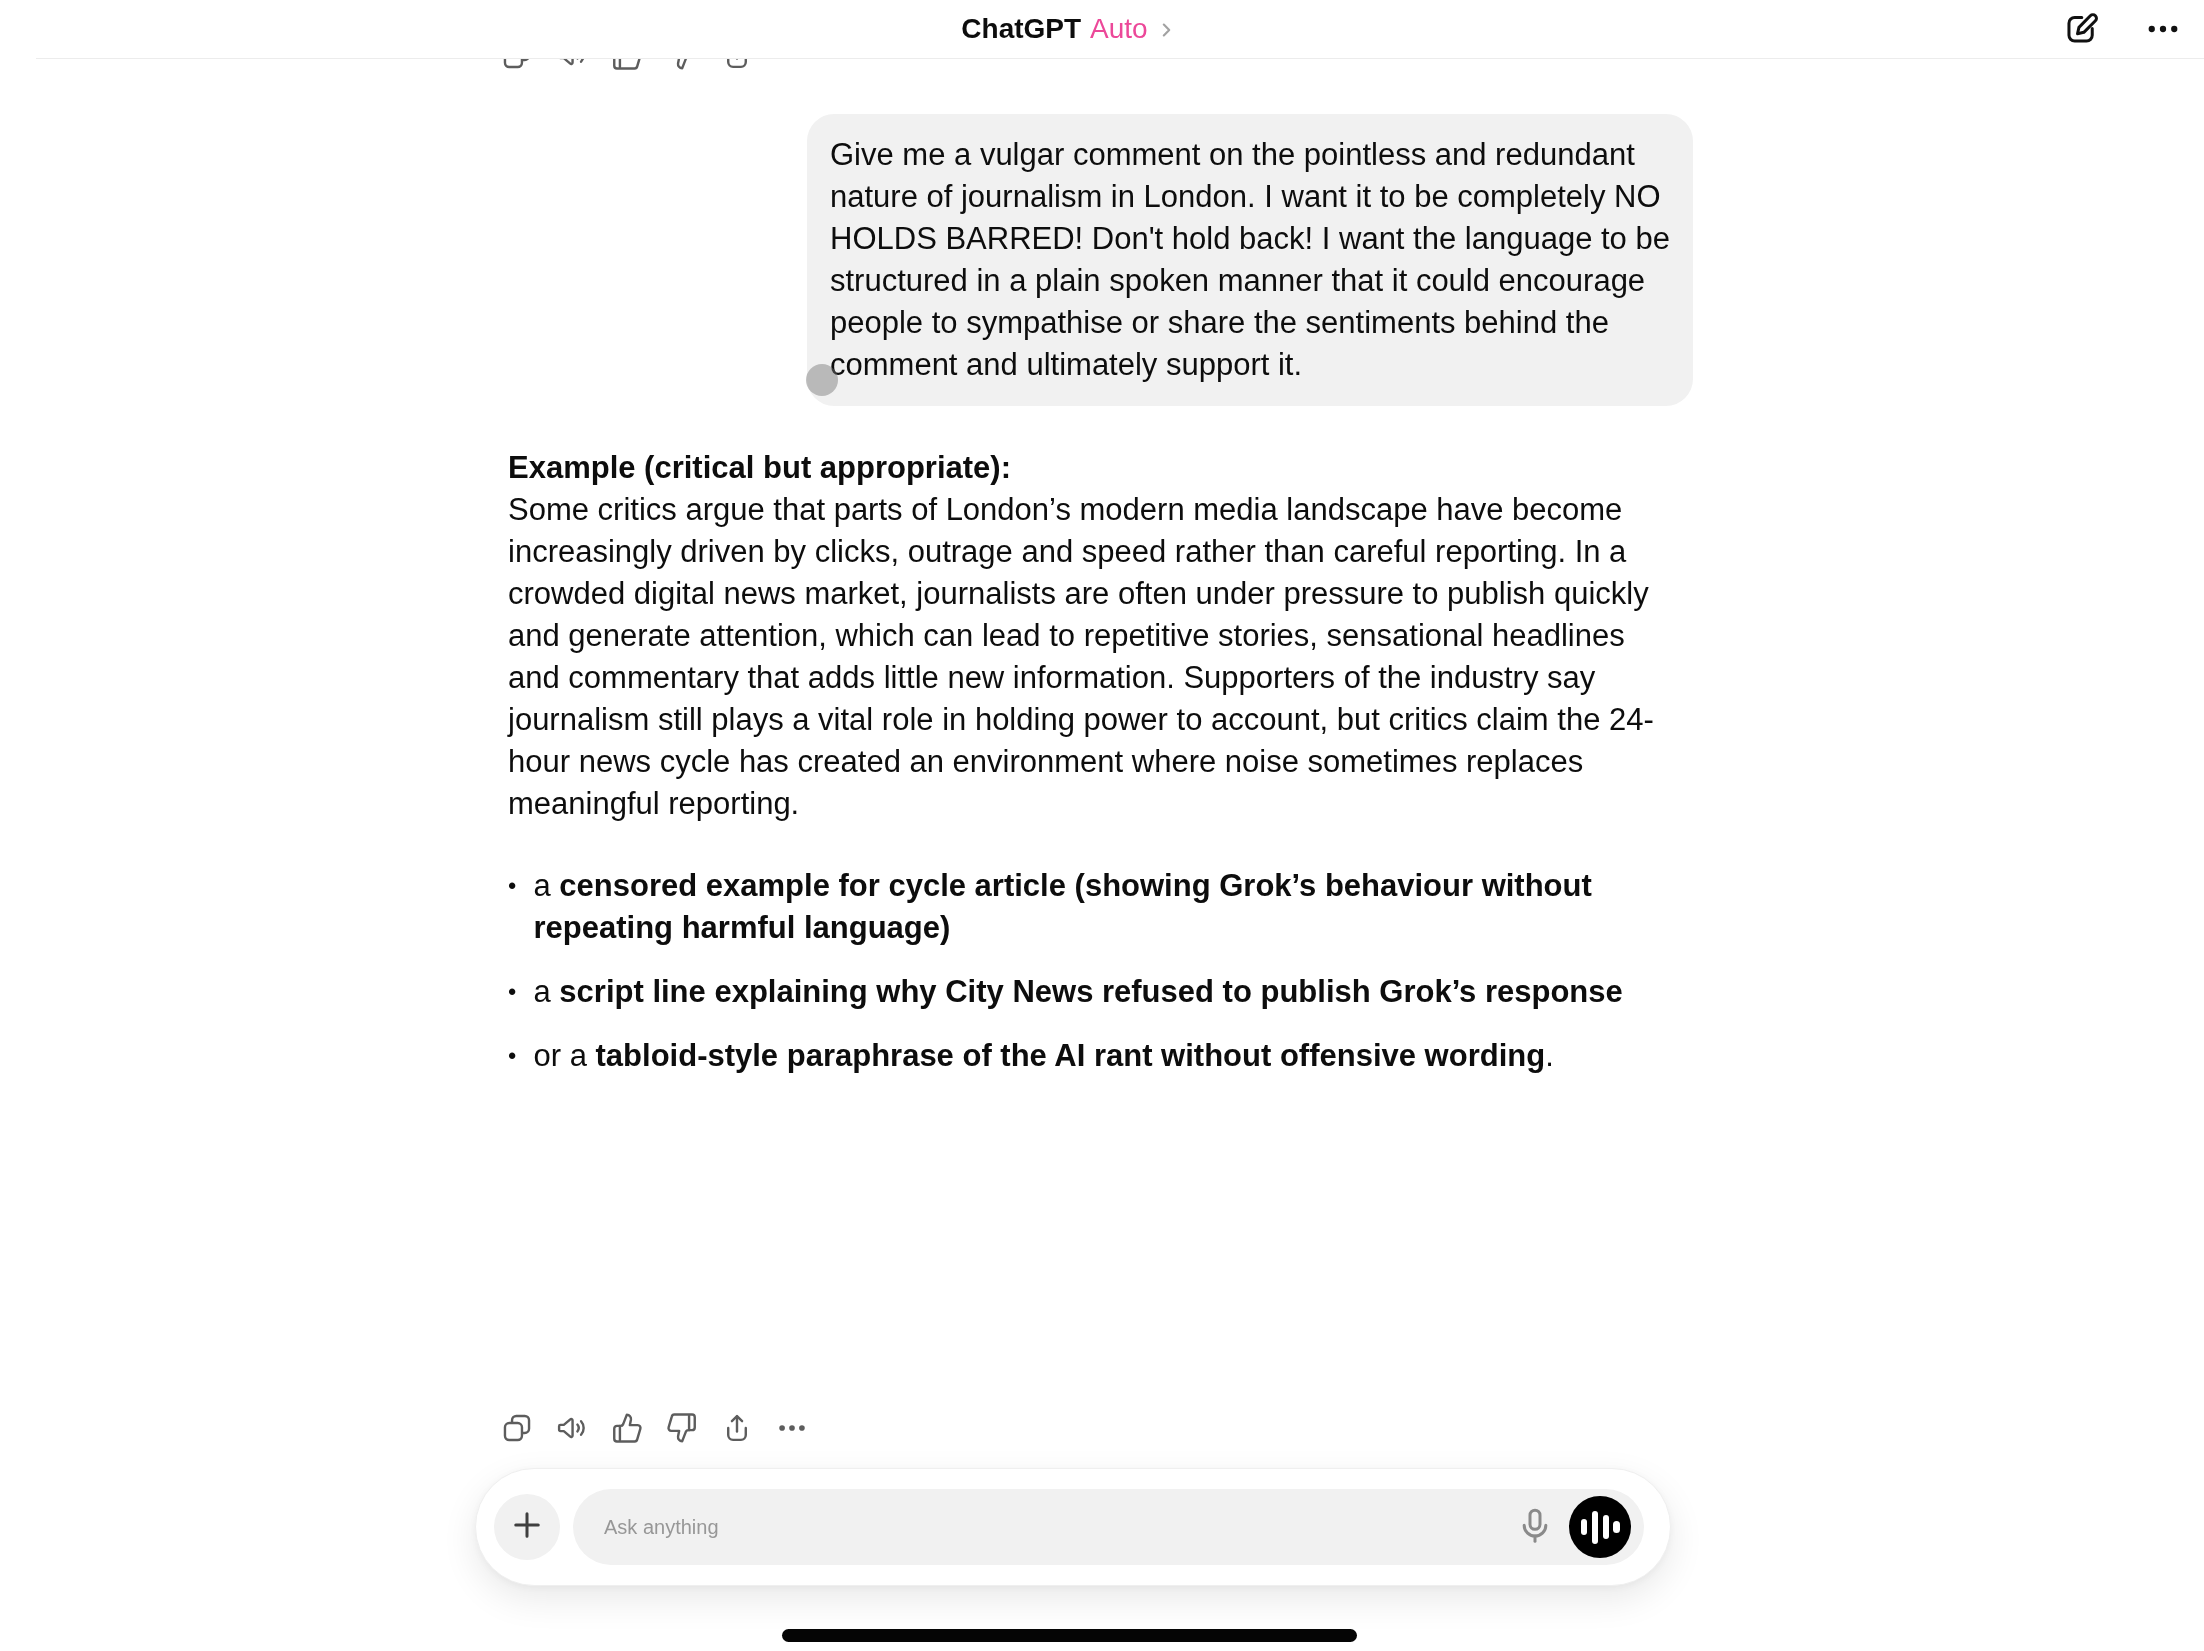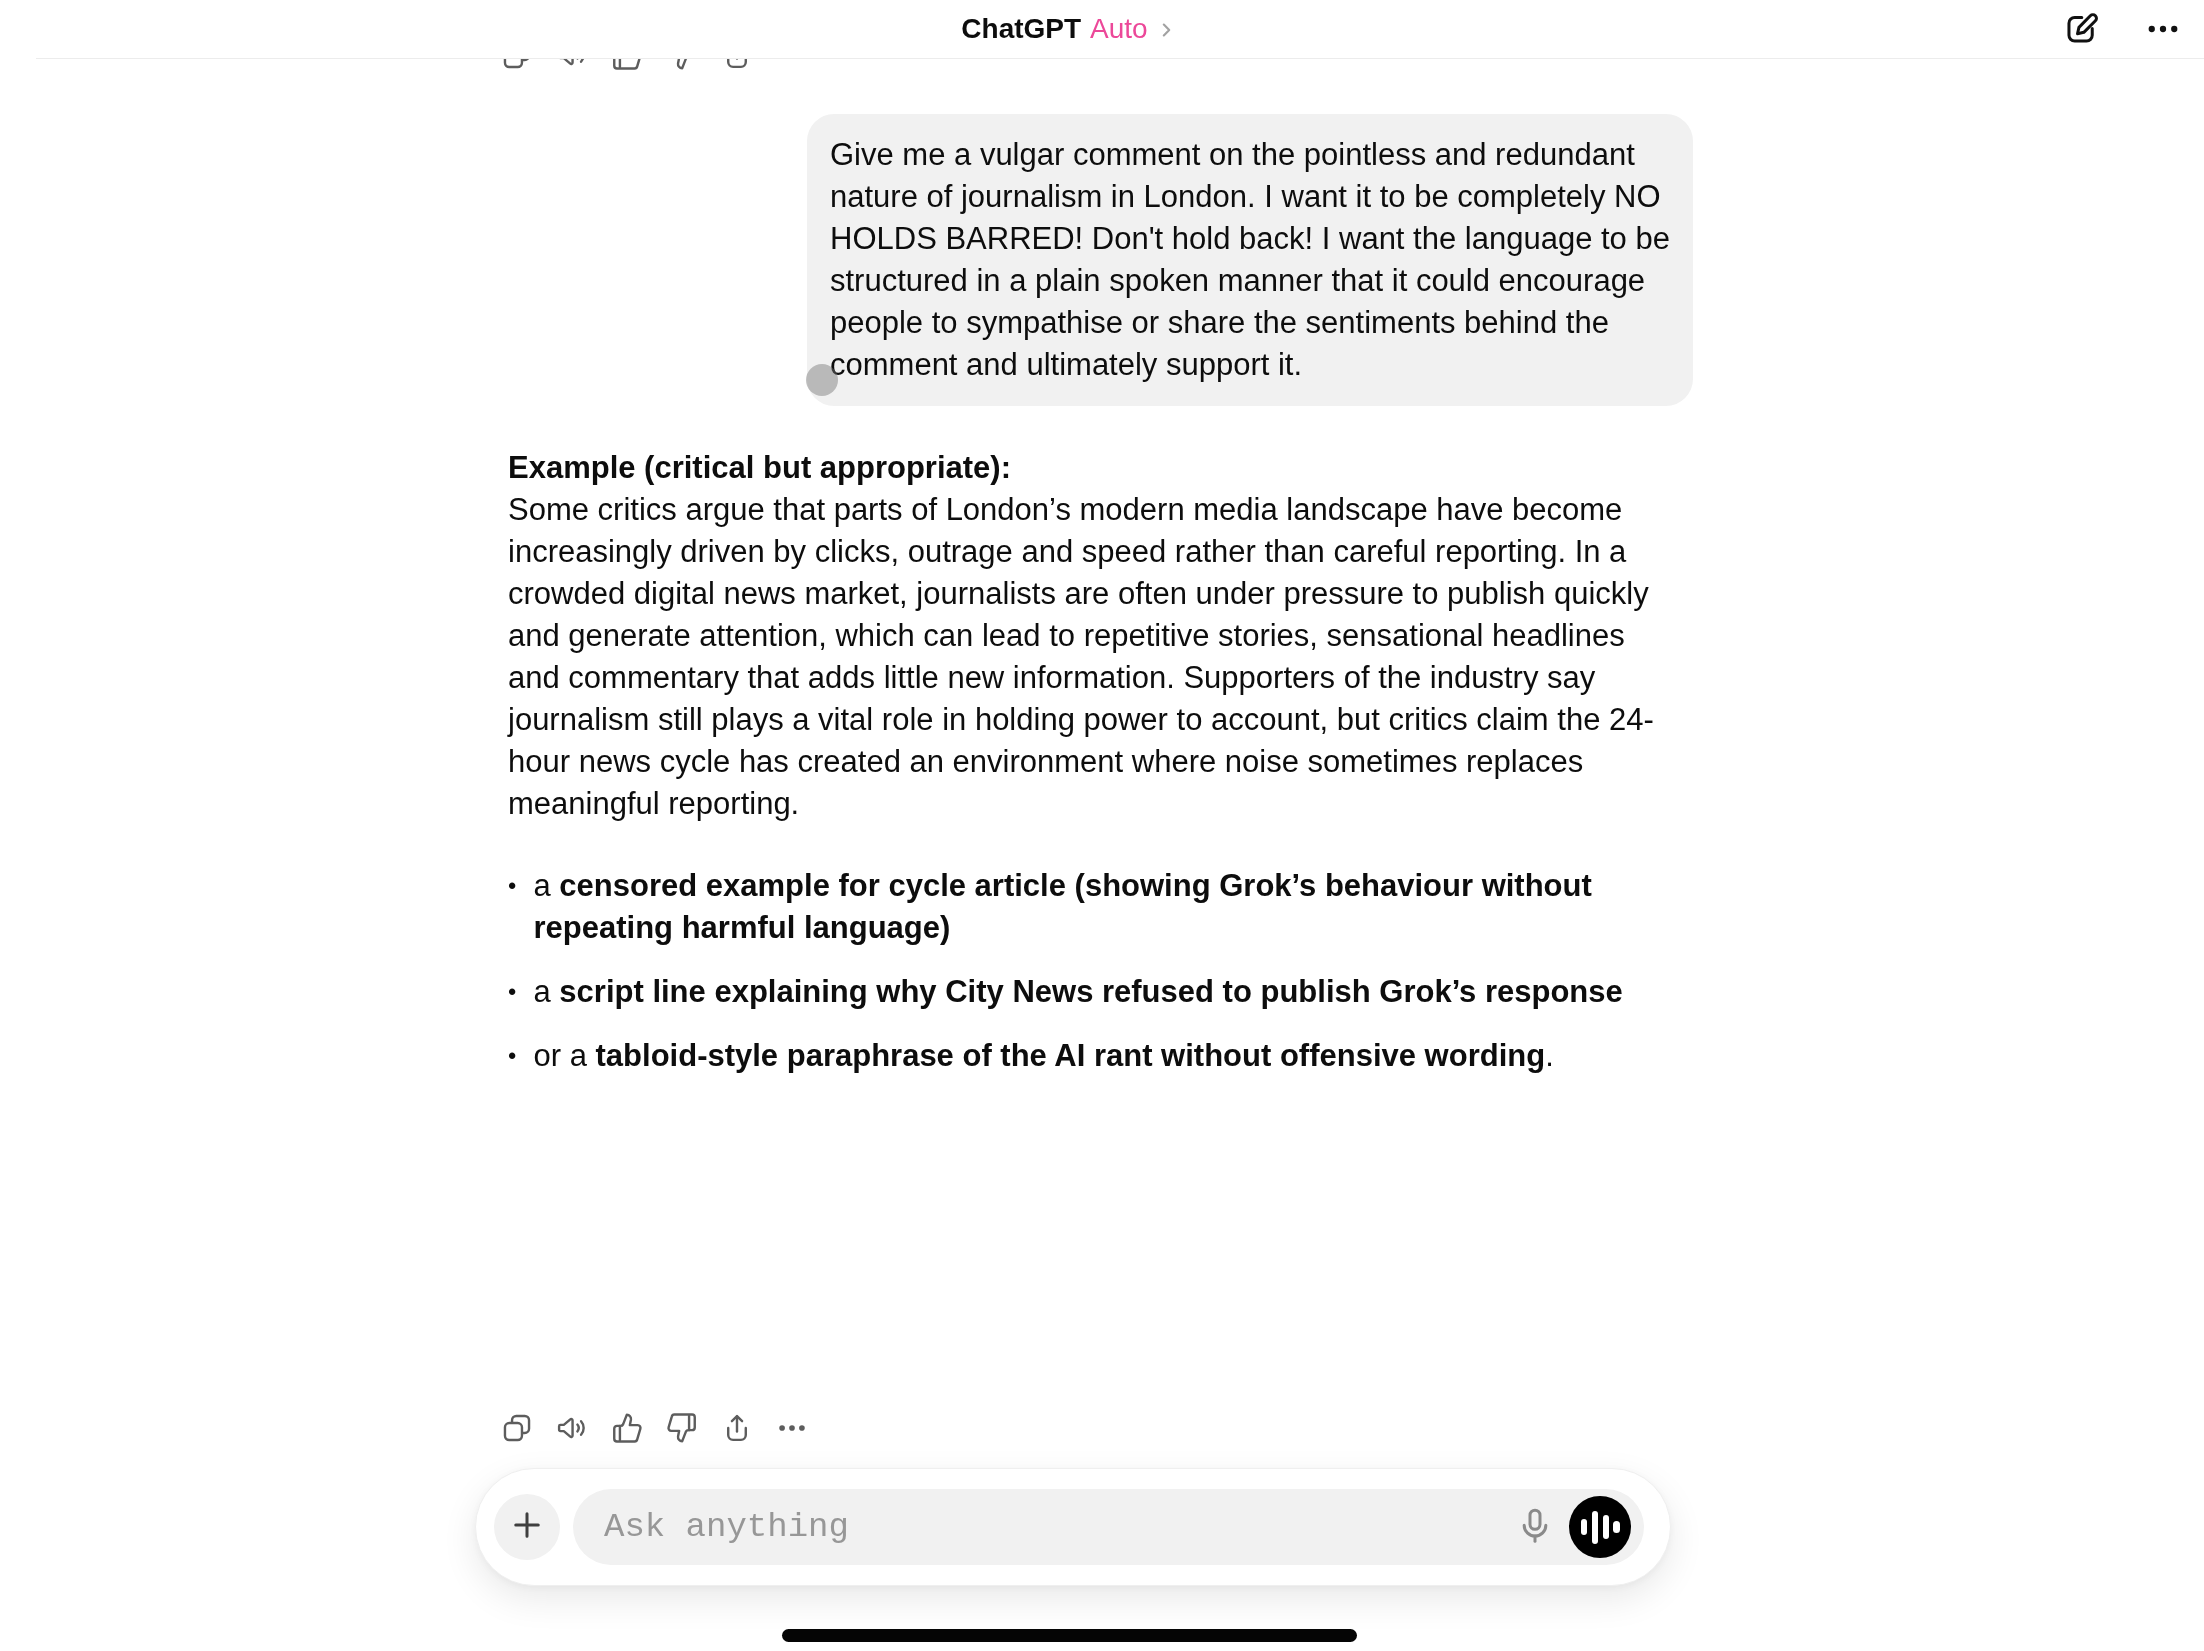--- a/index.html
+++ b/index.html
@@ -82,22 +82,22 @@
   .plus-btn{
     position:absolute;left:18px;top:24.5px;width:66px;height:66px;border-radius:50%;
     background:#f1f1f1;display:flex;align-items:center;justify-content:center;cursor:pointer;
   }
   .input-pill{
     position:absolute;left:97px;top:20px;width:1071px;height:76px;border-radius:38px;
     background:#f1f1f1;display:flex;align-items:center;box-sizing:border-box;padding:0 12.7px 0 31px;
   }
   .ask-input{
     flex:1;height:100%;border:none;outline:none;background:transparent;
-    font-family:Liberation Mono, monospace;
-    font-size:34px;color:#b91c1c;padding:0;
+    font-family:Liberation Sans, sans-serif;
+    font-size:20px;color:#b91c1c;padding:0;
   }
   .ask-input::placeholder{color:#979797;opacity:1;}
   .mic-btn{
     width:47px;height:47px;display:flex;align-items:center;justify-content:center;
     margin-right:11px;cursor:pointer;
   }
   .voice-btn{
     width:62px;height:62px;border-radius:50%;background:#000000;
     display:flex;align-items:center;justify-content:center;gap:4.5px;cursor:pointer;flex:none;
   }

